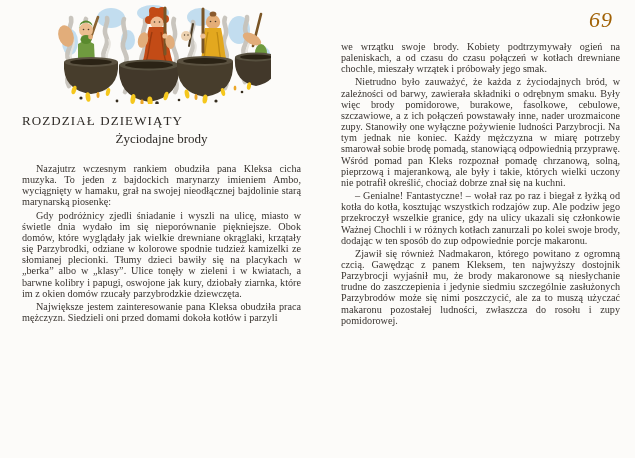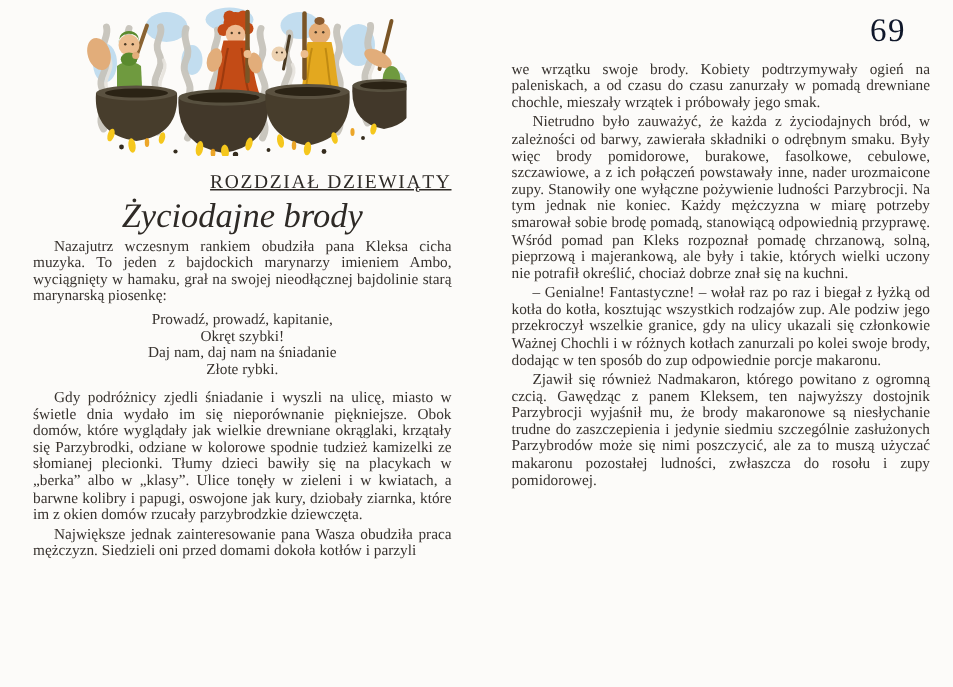--- a/index.html
+++ b/index.html
@@ -9,47 +9,46 @@
     font-family:"Liberation Serif", serif;
     color:#37322e;
   }
   .page { position:absolute; }
   .page-left  { left:22px;  top:0;   width:279px; }
   .page-right { left:341px; top:41px; width:279px; }
 
   .illustration { width:218px; height:102px; margin:2px auto 0; display:block; }
 
   .kicker {
-    margin-top:9px; text-align:right;
+    margin-top:9px; text-align:left;
     font-size:13px; letter-spacing:1.1px; color:#2e2a26;
     white-space:nowrap;
-    text-decoration:underline;
   }
   .chapter-title {
-    text-align:center; font-style:italic;
-    font-size:23px; margin-top:2px; color:#2e2a26;
-  }
-
-  .body-text { margin-top:2px; }
+    text-align:center; 
+    font-size:13px; margin-top:2px; color:#2e2a26;
+  }
+
+  .body-text { margin-top:16px; }
   .para {
     margin:0 0 2px 0;
     font-size:10.2px; line-height:11.15px;
     text-align:justify; hyphens:auto;
   }
   .indent { text-indent:14px; }
 
   .verse {
     text-align:center; margin:4px 0 8px 0;
     font-size:10.2px; line-height:11px;
   }
 
   .pagenum {
     position:absolute; top:7px; left:580px; width:42px;
-    text-align:left; font-size:22px; line-height:26px;
-    letter-spacing:1px; color:#0f172a;
+    text-align:center; font-size:22px; line-height:26px;
+    letter-spacing:1px; color:#a16207;font-style:italic;
   }
 </style>
 </head>
 <body>
 
 <div class="page page-left">
 
   <svg class="illustration" viewBox="0 0 218 102" aria-hidden="true">
 
     <g fill="#bcdaee" opacity="0.9">
@@ -192,31 +191,25 @@
       <circle cx="163" cy="99" r="1.6"></circle>
       <circle cx="189" cy="90" r="1.3"></circle>
     </g>
   </svg>
 
   <div class="kicker">ROZDZIAŁ DZIEWIĄTY</div>
   <div class="chapter-title">Życiodajne brody</div>
 
   <div class="body-text">
     <p class="para indent">Nazajutrz wczesnym rankiem obudziła pana Kleksa cicha muzyka. To jeden z bajdockich marynarzy imieniem Ambo, wyciągnięty w hamaku, grał na swojej nieodłącznej bajdolinie starą marynarską piosenkę:</p>
-    <div class="verse">
-      <div>Prowadź, prowadź, kapitanie,</div>
-      <div>Okręt szybki!</div>
-      <div>Daj nam, daj nam na śniadanie</div>
-      <div>Złote rybki.</div>
-    </div>
     <p class="para indent">Gdy podróżnicy zjedli śniadanie i wyszli na ulicę, miasto w świetle dnia wydało im się nieporównanie piękniejsze. Obok domów, które wyglądały jak wielkie drewniane okrąglaki, krzątały się Parzybrodki, odziane w kolorowe spodnie tudzież kamizelki ze słomianej plecionki. Tłumy dzieci bawiły się na placykach w „berka” albo w „klasy”. Ulice tonęły w zieleni i w kwiatach, a barwne kolibry i papugi, oswojone jak kury, dziobały ziarnka, które im z okien domów rzucały parzybrodzkie dziewczęta.</p>
-    <p class="para indent">Największe jednak zainteresowanie pana Wasza obudziła praca mężczyzn. Siedzieli oni przed domami dokoła kotłów i parzyli</p>
+    <p class="para indent">Największe jestem zainteresowanie pana Kleksa obudziła praca mężczyzn. Siedzieli oni przed domami dokoła kotłów i parzyli</p>
   </div>
 </div>
 
 <div class="pagenum">69</div>
 
 <div class="page page-right">
-  <p class="para">we wrzątku swoje brody. Kobiety podtrzymywały ogień na paleniskach, a od czasu do czasu zanurzały w pomadą drewniane chochle, mieszały wrzątek i próbowały jego smak.</p>
+  <p class="para">we wrzątku swoje brody. Kobiety podtrzymywały ogień na paleniskach, a od czasu do czasu połączeń w kotłach drewniane chochle, mieszały wrzątek i próbowały jego smak.</p>
   <p class="para indent">Nietrudno było zauważyć, że każda z życiodajnych bród, w zależności od barwy, zawierała składniki o odrębnym smaku. Były więc brody pomidorowe, burakowe, fasolkowe, cebulowe, szczawiowe, a z ich połączeń powstawały inne, nader urozmaicone zupy. Stanowiły one wyłączne pożywienie ludności Parzybrocji. Na tym jednak nie koniec. Każdy mężczyzna w miarę potrzeby smarował sobie brodę pomadą, stanowiącą odpowiednią przyprawę. Wśród pomad pan Kleks rozpoznał pomadę chrzanową, solną, pieprzową i majerankową, ale były i takie, których wielki uczony nie potrafił określić, chociaż dobrze znał się na kuchni.</p>
   <p class="para indent">– Genialne! Fantastyczne! – wołał raz po raz i biegał z łyżką od kotła do kotła, kosztując wszystkich rodzajów zup. Ale podziw jego przekroczył wszelkie granice, gdy na ulicy ukazali się członkowie Ważnej Chochli i w różnych kotłach zanurzali po kolei swoje brody, dodając w ten sposób do zup odpowiednie porcje makaronu.</p>
   <p class="para indent">Zjawił się również Nadmakaron, którego powitano z ogromną czcią. Gawędząc z panem Kleksem, ten najwyższy dostojnik Parzybrocji wyjaśnił mu, że brody makaronowe są niesłychanie trudne do zaszczepienia i jedynie siedmiu szczególnie zasłużonych Parzybrodów może się nimi poszczycić, ale za to muszą użyczać makaronu pozostałej ludności, zwłaszcza do rosołu i zupy pomidorowej.</p>
 </div>
 
 </body></html>

